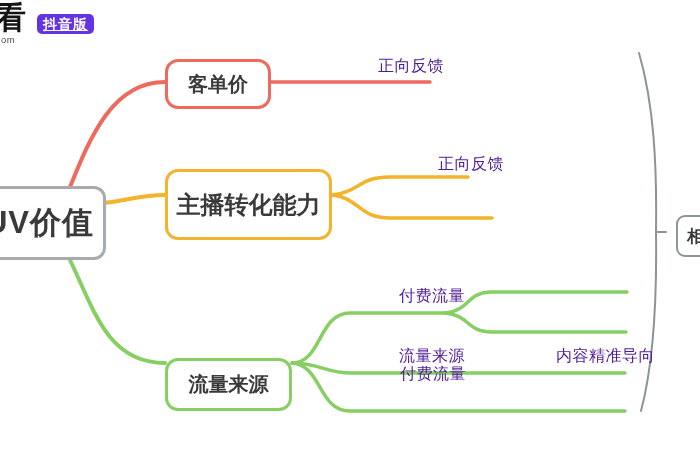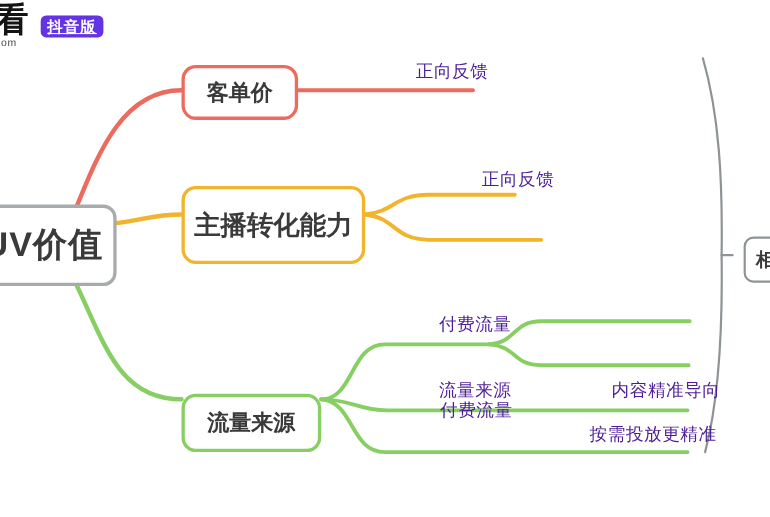--- a/index.html
+++ b/index.html
@@ -87,19 +87,18 @@
   <div class="node n1 b-red">客单价</div>
   <div class="node n2 b-yellow">主播转化能力</div>
   <div class="node n3 b-green">流量来源</div>
 
   <div class="lbl" style="left:334px;top:57px">正向反馈</div>
   <div class="lbl" style="left:394px;top:155px">正向反馈</div>
   <div class="lbl" style="left:355px;top:287px">付费流量</div>
   <div class="lbl" style="left:355px;top:347px">流量来源</div>
   <div class="lbl" style="left:512px;top:347px">内容精准导向</div>
   <div class="lbl" style="left:356px;top:365px">付费流量</div>
-  <div class="lbl" style="left:492px;top:387px">按需投放更精准</div>
 
   <div class="summary-box">
     <span>相</span>
   </div>
 
 </div>
 
 </body></html>

